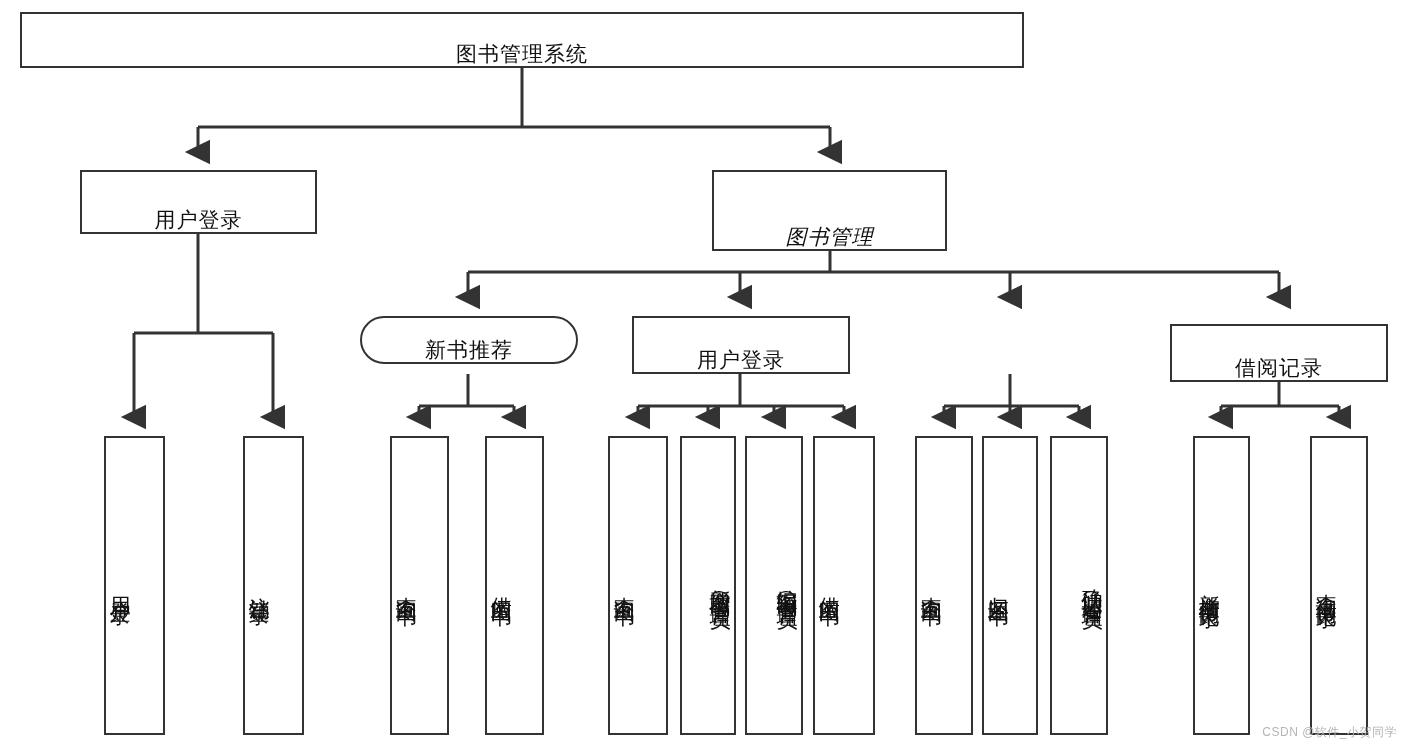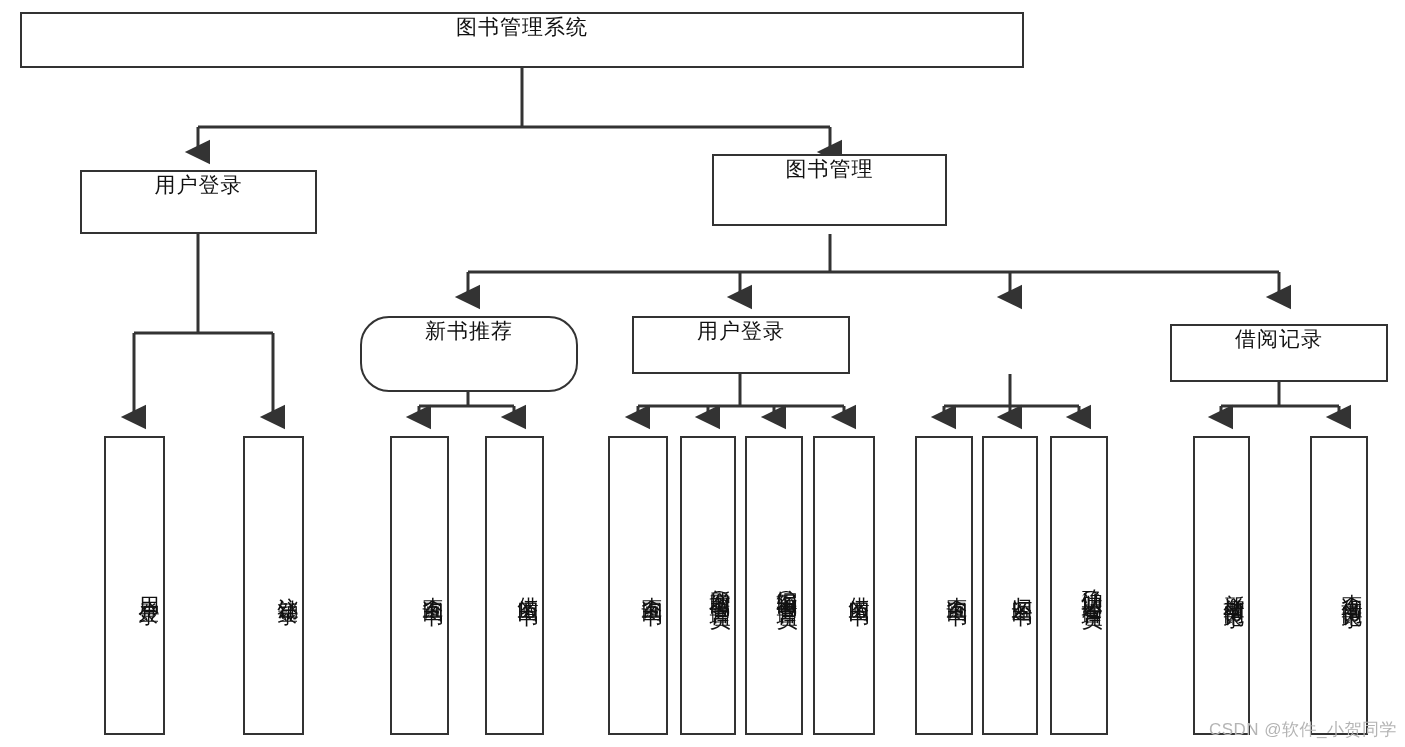--- a/index.html
+++ b/index.html
@@ -24,21 +24,21 @@
     top: 0;
     width: 1405px;
     height: 747px;
   }
   .node {
     position: absolute;
     box-sizing: border-box;
     border: 2.5px solid #333333;
     background: #ffffff;
     display: flex;
-    align-items: flex-start;
+    align-items: flex-end;
     justify-content: center;
     color: #111111;
     z-index: 2;
   }
   .node.horiz {
     font-size: 21px;
     letter-spacing: 1px;
     line-height: 1.2;
   }
   .node.vert {
@@ -54,21 +54,21 @@
     align-items: flex-start;
   }
   .node-label {
     display: block;
     white-space: nowrap;
   }
   #watermark {
     position: absolute;
     right: 8px;
     bottom: 6px;
-    font-size: 17px;
+    font-size: 12px;
     color: #b4b4b4;
     z-index: 5;
     white-space: nowrap;
     letter-spacing: 0.5px;
   }
 </style>
 </head>
 <body>
 
 <div id="canvas">
@@ -124,25 +124,25 @@
     </g>
   </svg>
 
   <div class="node horiz" id="node-root" style="left: 20px; top: 12px; width: 1004px; height: 56px;">
     <span class="node-label">图书管理系统</span>
   </div>
 
   <div class="node horiz" id="node-l2-0" style="left: 80px; top: 170px; width: 237px; height: 64px;">
     <span class="node-label">用户登录</span>
   </div>
-  <div class="node horiz" id="node-l2-1" style="left: 712px; top: 154px; width: 235px; height: 72px;">
+  <div class="node horiz" id="node-l2-1" style="left: 712px; top: 170px; width: 235px; height: 81px; font-style: italic;">
     <span class="node-label">图书管理</span>
   </div>
 
-  <div class="node horiz" id="node-l3-0" style="left: 360px; top: 316px; width: 218px; height: 76px; border-radius: 29px;">
+  <div class="node horiz" id="node-l3-0" style="left: 360px; top: 316px; width: 218px; height: 48px; border-radius: 29px;">
     <span class="node-label">新书推荐</span>
   </div>
   <div class="node horiz" id="node-l3-1" style="left: 632px; top: 316px; width: 218px; height: 58px;">
     <span class="node-label">用户登录</span>
   </div>
   <div class="node horiz" id="node-l3-3" style="left: 1170px; top: 324px; width: 218px; height: 58px;">
     <span class="node-label">借阅记录</span>
   </div>
 
   <div class="node vert" id="node-leaf-0" style="left: 104px; top: 436px; width: 61px; height: 299px;">

